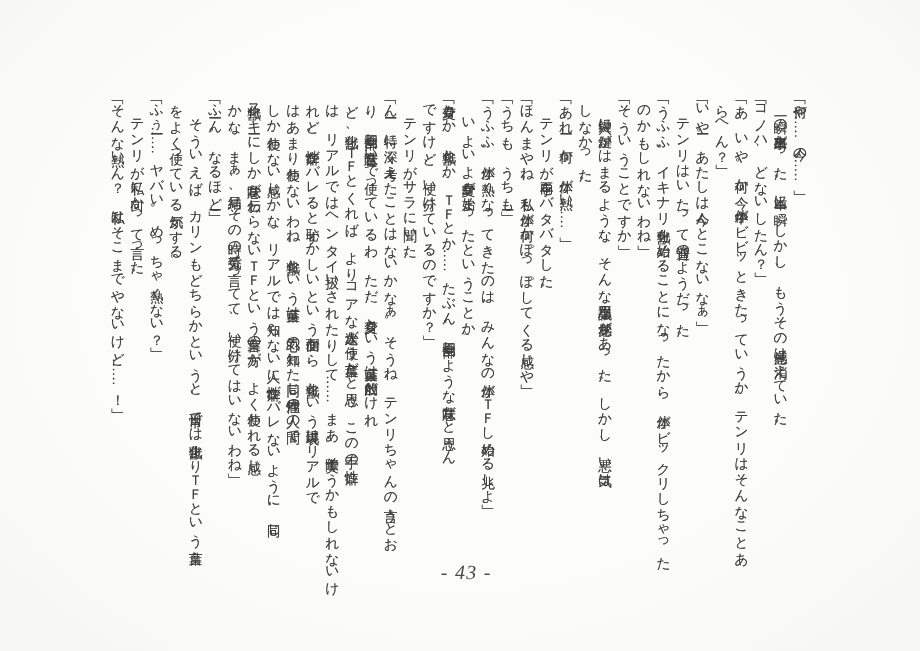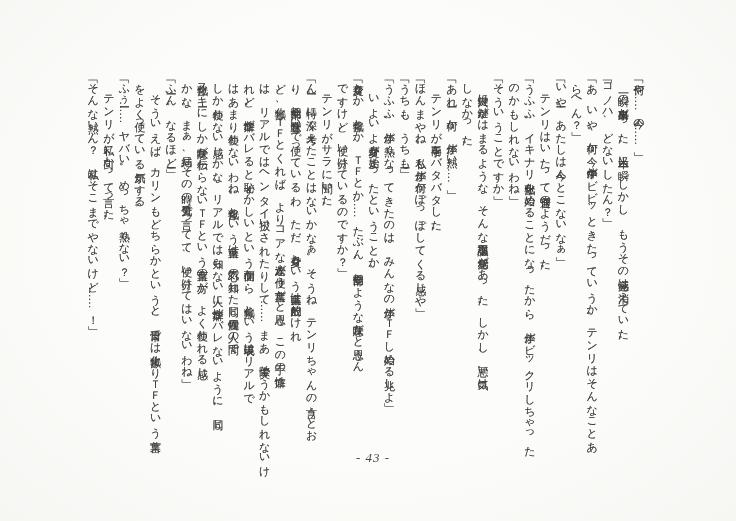--- a/index.html
+++ b/index.html
@@ -35,21 +35,21 @@
     margin: 0;
     padding: 0;
     white-space: nowrap;
   }
   .pagenum {
     position: absolute;
     top: 450px;
     left: 338px;
     width: 70px;
     text-align: center;
-    font-size: 13px;
+    font-size: 16px;
     letter-spacing: 1px;
     color: #4a4a4a;
     font-style: italic;
   }
 </style>
 </head>
 <body>
 
 <div class="page">
   <div class="text-block">

